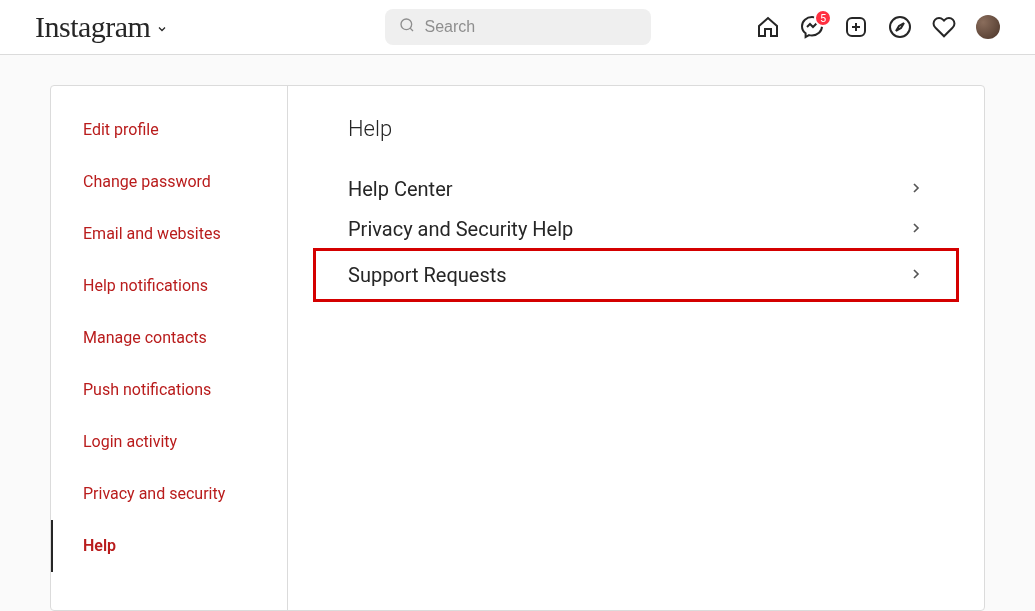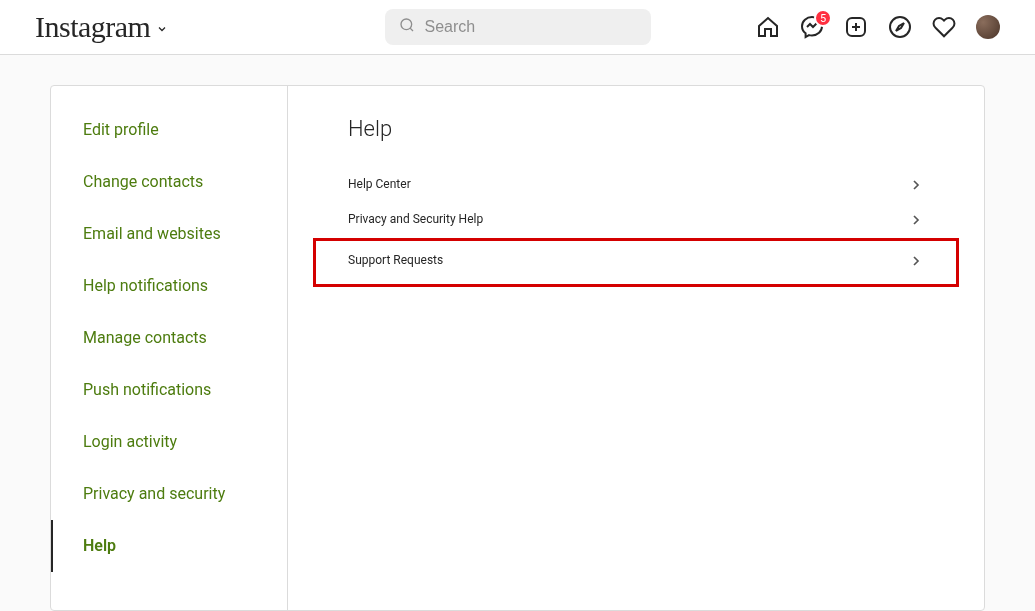--- a/index.html
+++ b/index.html
@@ -122,21 +122,21 @@
       min-height: 526px;
     }
     .sidebar {
       width: 237px;
       border-right: 1px solid #dbdbdb;
       padding: 18px 0;
     }
     .side-item {
       padding: 14px 30px 14px 30px;
       font-size: 16px;
-      color: #4d7c0f;
+      color: #b91c1c;
       cursor: pointer;
       border-left: 2px solid transparent;
       line-height: 1.5;
     }
     .side-item.active {
       font-weight: 600;
       border-left: 2px solid #262626;
     }
     .content {
       flex: 1;
@@ -150,21 +150,21 @@
     }
     .help-list {
       display: flex;
       flex-direction: column;
     }
     .help-item {
       display: flex;
       align-items: flex-start;
       justify-content: space-between;
       padding: 8px 0;
-      font-size: 12px;
+      font-size: 20px;
       color: #262626;
       cursor: pointer;
     }
     .help-item.highlighted {
       outline: 3px solid #d40000;
       outline-offset: 2px;
       margin: 4px -30px 4px -30px;
       padding: 10px 30px 10px 30px;
       gap: 44px;
     }
@@ -229,21 +229,21 @@
         </svg>
     </div>
     <div class="avatar"></div>
   </div>
 </div>
 
 <div class="page">
   <div class="card">
     <div class="sidebar">
       <div class="side-item"><span>Edit profile</span></div>
-      <div class="side-item"><span>Change contacts</span></div>
+      <div class="side-item"><span>Change password</span></div>
       <div class="side-item"><span>Email and websites</span></div>
       <div class="side-item"><span>Help notifications</span></div>
       <div class="side-item"><span>Manage contacts</span></div>
       <div class="side-item"><span>Push notifications</span></div>
       <div class="side-item"><span>Login activity</span></div>
       <div class="side-item"><span>Privacy and security</span></div>
       <div class="side-item active"><span>Help</span></div>
     </div>
 
     <div class="content">

